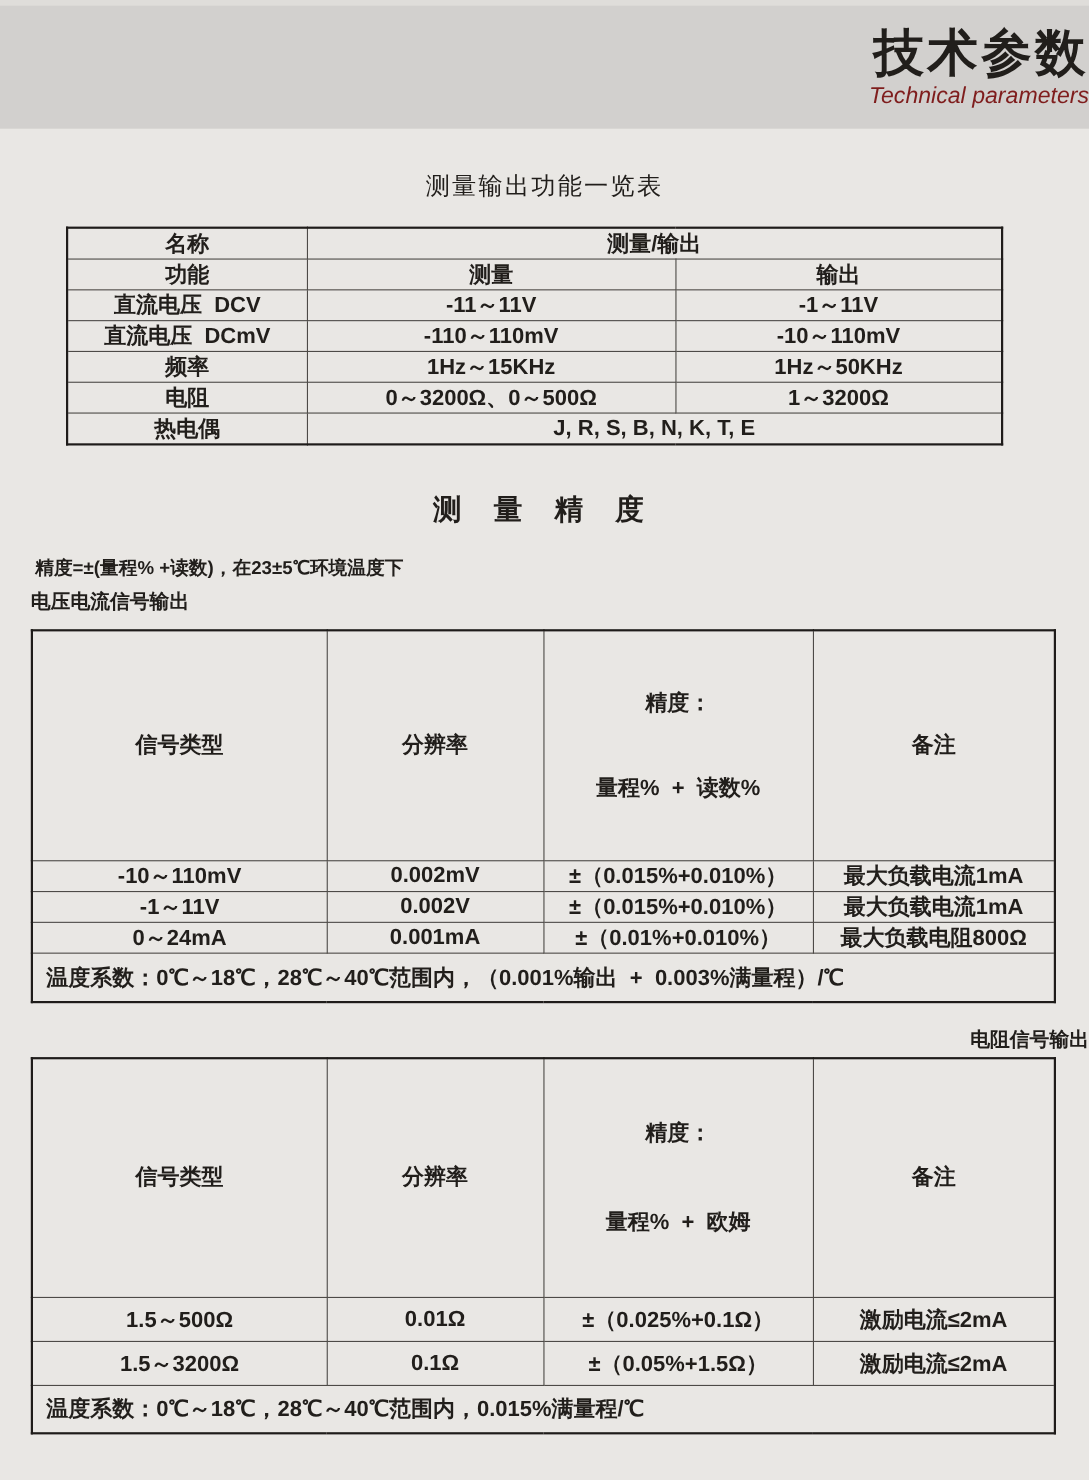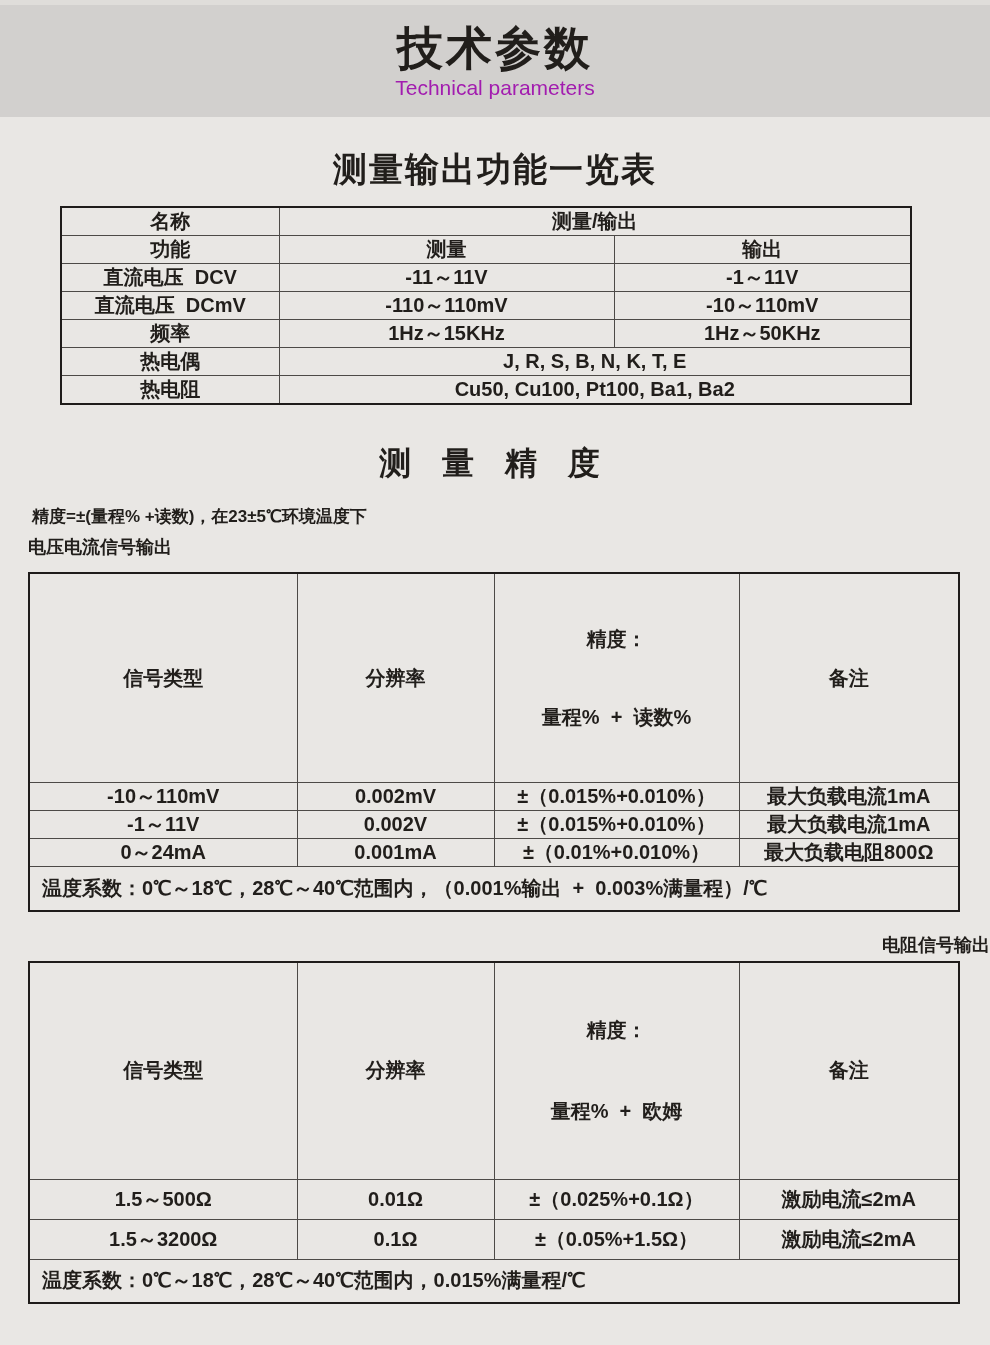--- a/index.html
+++ b/index.html
@@ -5,33 +5,33 @@
   * { box-sizing: border-box; }
   html, body { margin: 0; padding: 0; }
   body {
     width: 990px; height: 1345px;
     background: #e9e7e4;
     color: #211e1b;
     font-family: "Liberation Sans", sans-serif;
     overflow: hidden;
   }
   .top-strip { height: 5px; background: #dfddda; }
-  .header-band { height: 112px; background: #d2d0ce; text-align: center; }
+  .header-band { height: 112px; background: #d2d0ce; text-align: right; }
   .page-title { font-size: 46px; font-weight: bold; letter-spacing: 3px; padding-top: 15px; line-height: 56px; }
-  .page-subtitle { font-size: 21px; color: #a21caf; line-height: 23px; }
+  .page-subtitle { font-size: 21px; color: #7f1d1d; line-height: 23px; font-style: italic; }
 
-  .overview-heading { text-align: center; font-size: 34px; font-weight: bold; margin: 34px 0 0 0; line-height: 36px; letter-spacing: 2px; }
+  .overview-heading { text-align: center; font-size: 22px; font-weight: normal; margin: 34px 0 0 0; line-height: 36px; letter-spacing: 2px; }
 
   table { border-collapse: collapse; table-layout: fixed; font-size: 20px; font-weight: bold; text-align: center; }
   td { border: 1px solid #4d4a47; padding: 0 4px; white-space: pre-wrap; vertical-align: middle; }
 
   .t1 { width: 850px; margin: 19px 0 0 60px; border: 2px solid #1f1c1a; }
   .t1 td { height: 27px; }
 
-  .accuracy-heading { text-align: center; font-size: 32px; font-weight: bold; letter-spacing: 11px; margin: 41px 0 0 0; line-height: 34px; }
+  .accuracy-heading { text-align: center; font-size: 26px; font-weight: bold; letter-spacing: 11px; margin: 41px 0 0 0; line-height: 34px; }
   .note { font-size: 17px; font-weight: bold; margin: 22px 0 0 32px; line-height: 30px; }
   .sub-label { font-size: 18px; font-weight: bold; margin: 0 0 0 28px; line-height: 30px; }
   .sub-label.gap-res { margin-top: 20px; line-height: 26px; text-align: right; }
 
   .t2, .t3, .t4 { width: 930px; margin-left: 28px; border: 2px solid #1f1c1a; }
   .t2 { margin-top: 10px; }
   .t3 { margin-top: 3px; }
 
   .t2 tr.hdr td { height: 54px; line-height: 26px; }
   .t2 tr.row td { height: 28px; }
@@ -76,26 +76,27 @@
       <td>直流电压  DCmV</td>
       <td>-110～110mV</td>
       <td>-10～110mV</td>
     </tr>
     <tr>
       <td>频率</td>
       <td>1Hz～15KHz</td>
       <td>1Hz～50KHz</td>
     </tr>
     <tr>
+      <td>电阻</td>
+      <td>0～3200Ω、0～500Ω</td>
+      <td>1～3200Ω</td>
+    </tr>
+    <tr>
       <td>热电偶</td>
       <td colspan="2">J, R, S, B, N, K, T, E</td>
-    </tr>
-    <tr>
-      <td>热电阻</td>
-      <td colspan="2">Cu50, Cu100, Pt100, Ba1, Ba2</td>
     </tr>
   </tbody>
 </table>
 
 <h2 class="accuracy-heading">测 量 精 度</h2>
 
 <div class="note">精度=±(量程% +读数)，在23±5℃环境温度下</div>
 <div class="sub-label">电压电流信号输出</div>
 
 <table class="t2">

